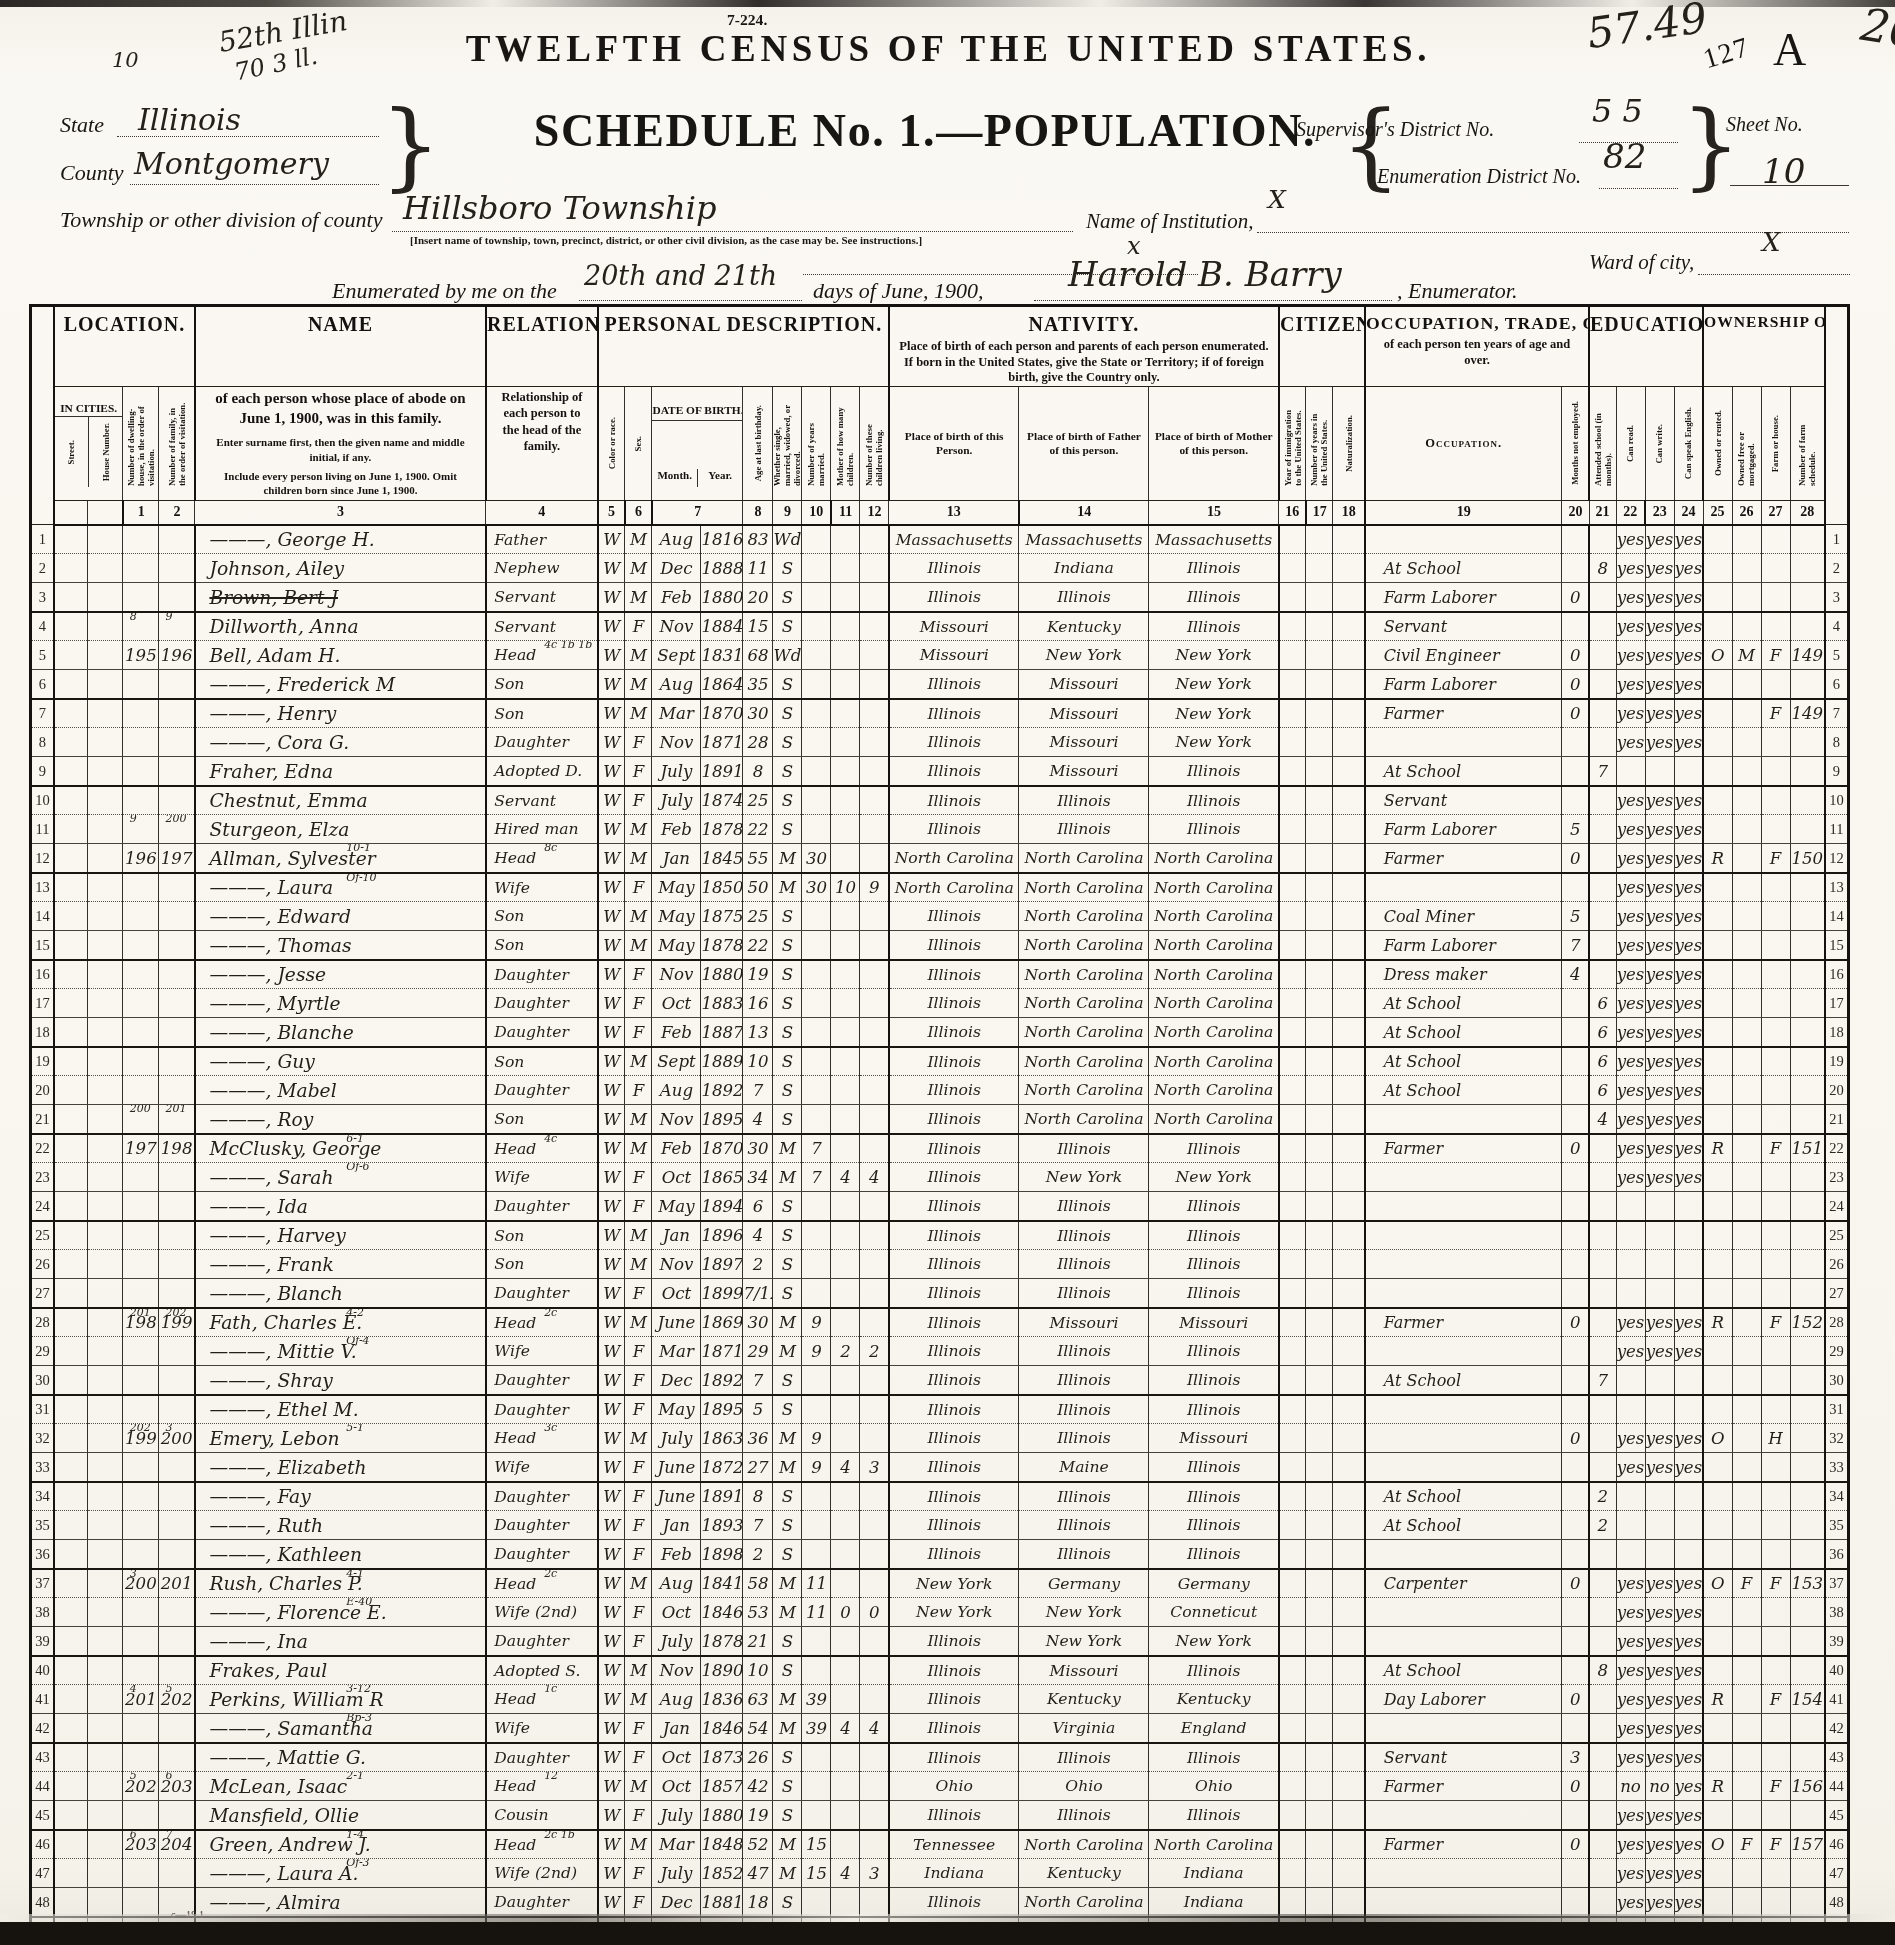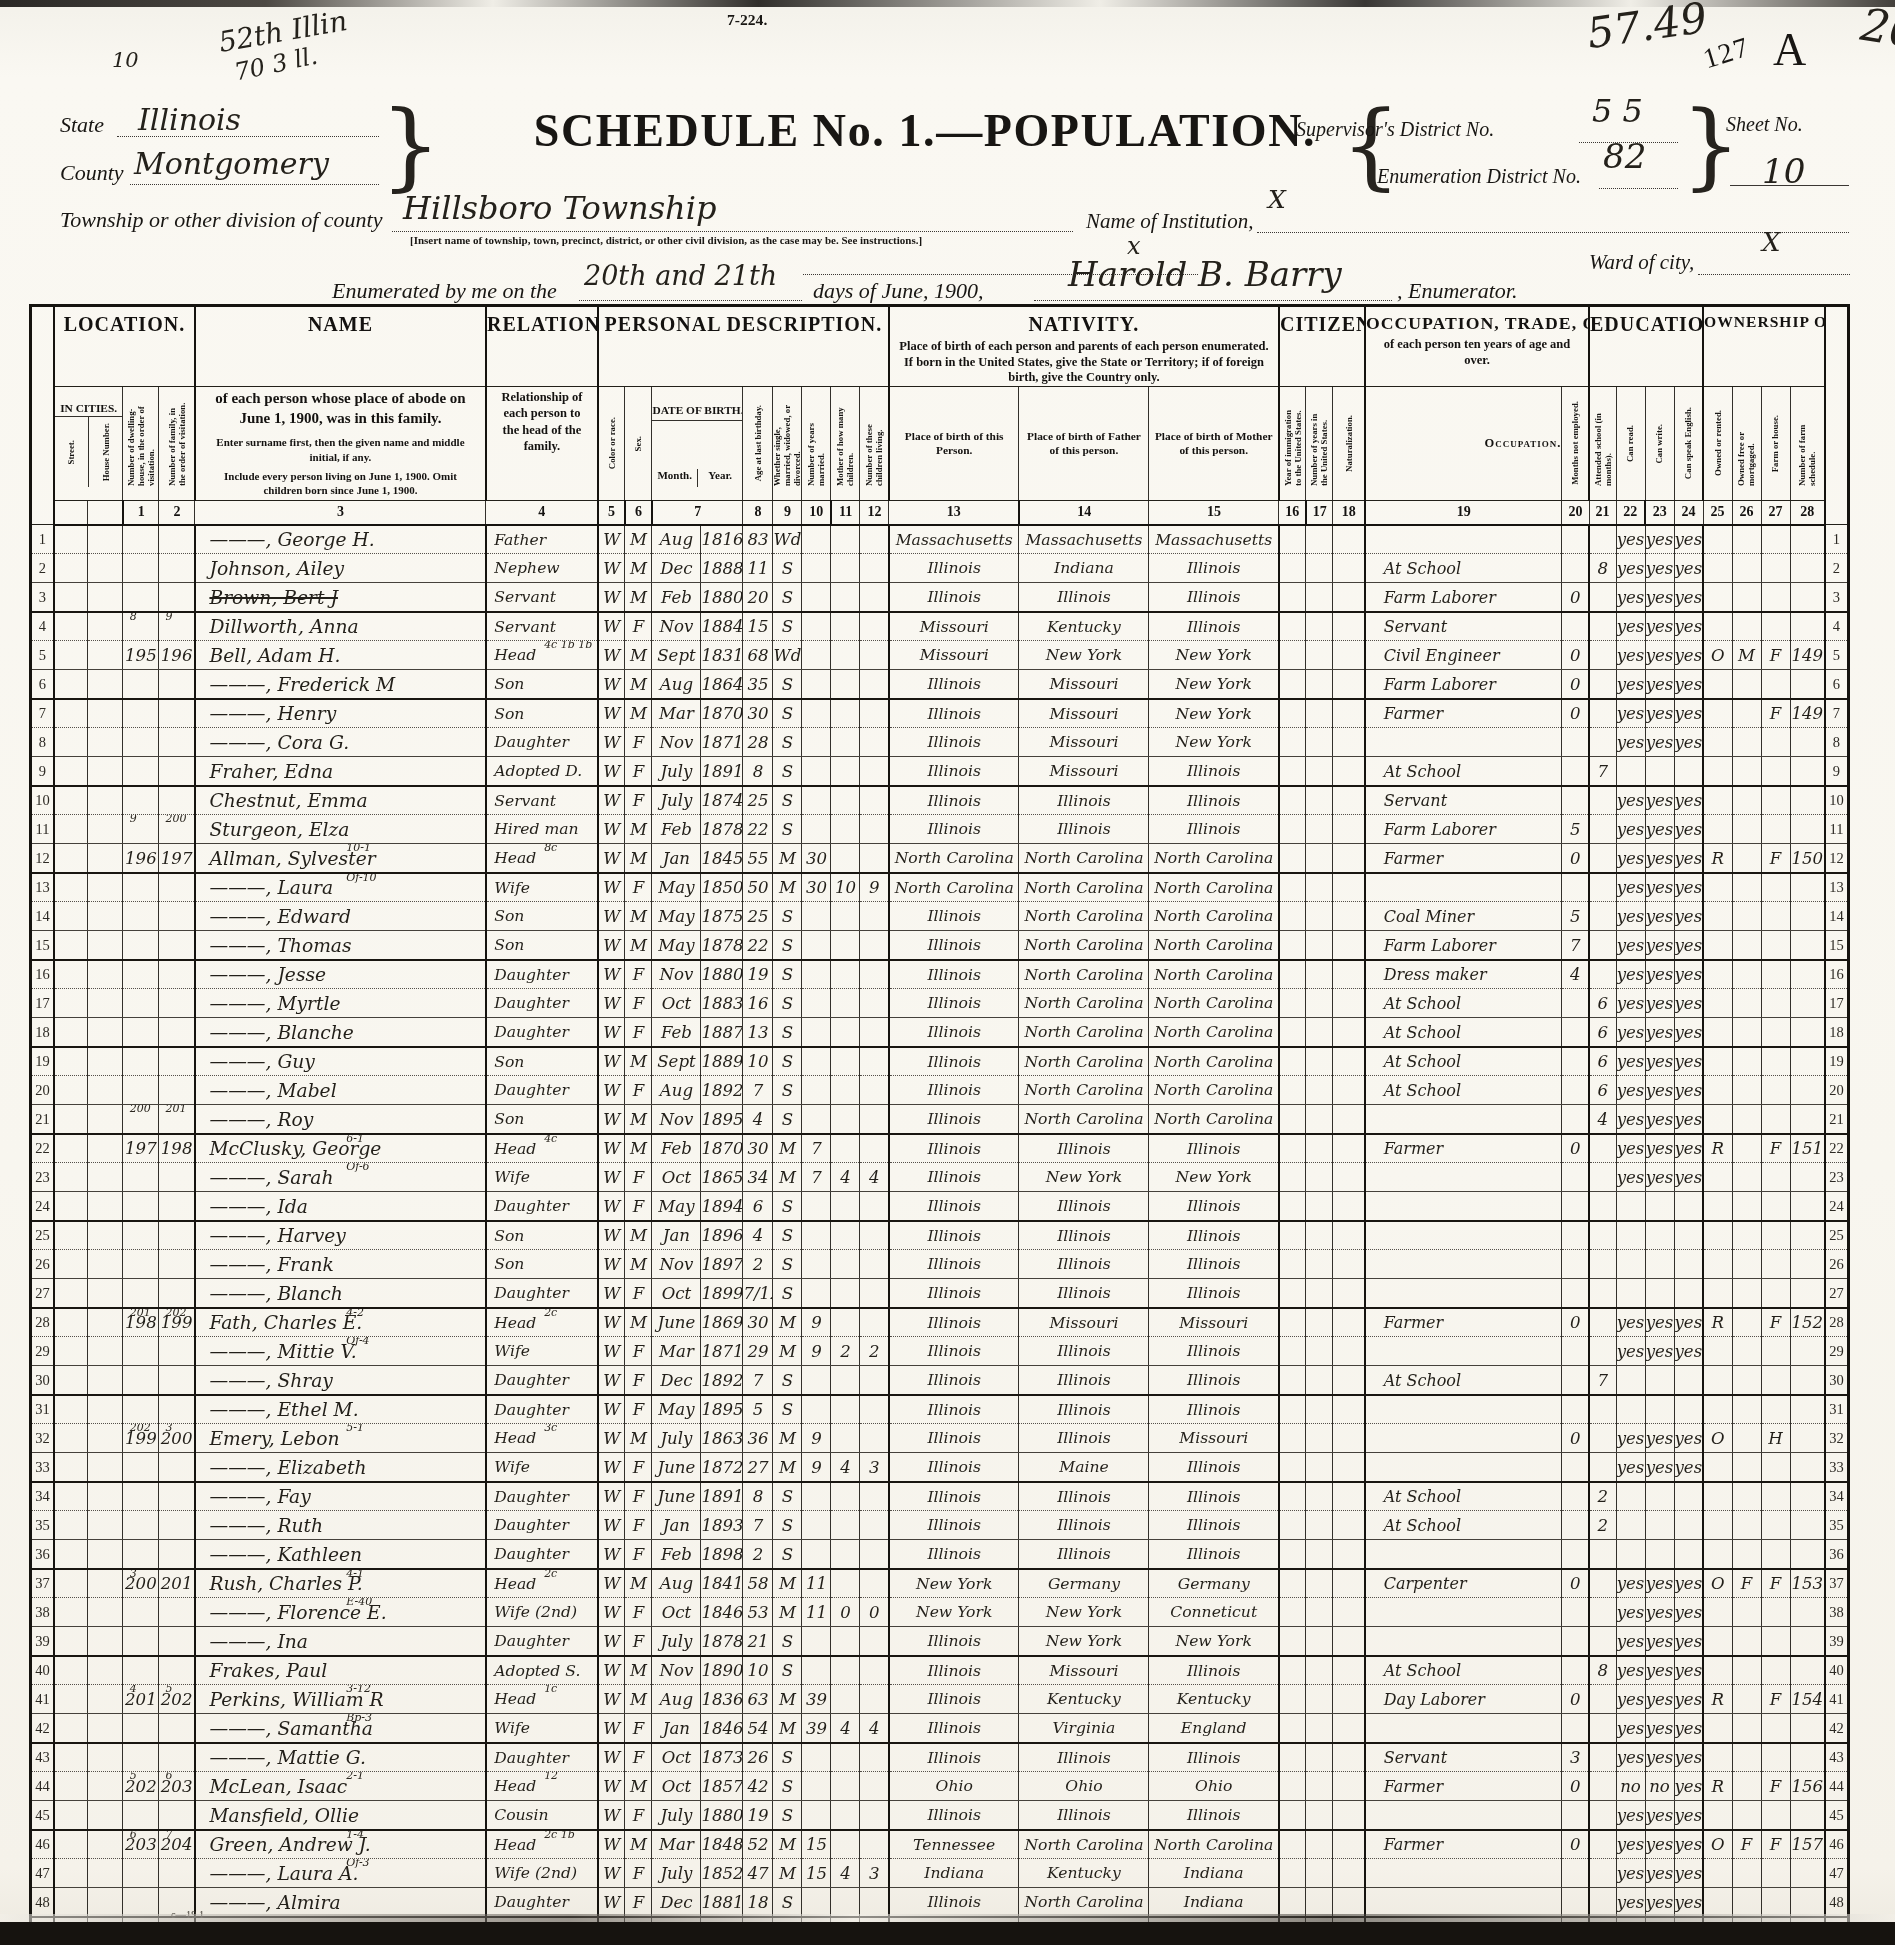--- a/index.html
+++ b/index.html
@@ -31,21 +31,21 @@
   tr.hrow3 th{border-top:1px solid #222019;border-bottom:2.6px solid #15130f;height:23px;font-size:14px;}
   .gtitle{font-size:20px;letter-spacing:1px;padding-top:6px;display:block;text-align:center;}
   .gsub{font-size:12.5px;font-weight:bold;white-space:normal;line-height:1.25;display:block;padding:3.1px 7.3px 0 7.3px;text-align:center;}
   .gB{border-left:2.6px solid #15130f !important;}
   .vwrap{height:87px;display:flex;align-items:center;justify-content:center;}
   .vlab{writing-mode:vertical-rl;transform:rotate(180deg);font-size:8.8px;line-height:1.15;white-space:normal;max-height:85px;font-weight:bold;text-align:left;}
   .namehead{white-space:normal;font-size:13px;line-height:1.3;padding:2.1px 9.4px;vertical-align:top;}
   .namehead .nh-sub{font-size:15px;display:block;margin-bottom:7.3px;}
   .namehead .nh-note{font-size:11px;display:block;margin-top:5.2px;}
   .pobhead{white-space:normal;font-size:11.4px;line-height:1.25;padding:0 5.2px;text-align:center;font-weight:bold;}
-  .occhead{font-size:12.5px;letter-spacing:1px;text-align:right;font-variant:small-caps;}
+  .occhead{font-size:12.5px;letter-spacing:1px;text-align:center;font-variant:small-caps;}
   .incities{display:flex;flex-direction:column;height:87px;}
   .incities .ic-title{font-size:11.4px;text-align:center;border-bottom:1px solid #33302b;padding:2.1px 0;}
   .incities .ic-cols{flex:1;display:flex;}
   .incities .ic-cols > div{flex:1;display:flex;align-items:center;justify-content:center;}
   .incities .ic-cols > div + div{border-left:1px solid #33302b;}
   .dob{display:flex;flex-direction:column;height:87px;}
   .dob .dob-title{font-size:11.4px;text-align:center;padding:4.2px 0;border-bottom:1px solid #33302b;}
   .dob .dob-cols{flex:1;display:flex;align-items:flex-end;}
   .dob .dob-cols > div{flex:1;text-align:center;font-size:11px;padding-bottom:6.2px;}
   .dob .dob-cols > div + div{border-left:1px solid #33302b;}
@@ -73,20 +73,21 @@
   tbody td:nth-child(29),tbody td:nth-child(33){border-left:2.6px solid #15130f;}
   .footercode{position:absolute;left:171px;top:1909px;font-size:10.4px;color:#3c3831;}
 </style>
 </head>
 <body>
 
 <div class="page">
   <div class="scan-top"></div>
 
   <div class="abs" style="left:727px;top:11.4px;font-size:15.6px;font-weight:bold;">7-224.</div>
+  <div class="abs big-title" style="left:395px;top:27px;width:1107px;">TWELFTH CENSUS OF THE UNITED STATES.</div>
 
   <div class="abs hand" style="left:218px;top:14.5px;font-size:28px;transform:rotate(-10deg);">52th Illin</div>
   <div class="abs hand" style="left:112px;top:48px;font-size:21px;">10</div>
   <div class="abs hand" style="left:234px;top:50px;font-size:24px;transform:rotate(-12deg);">70 3 ll.</div>
 
   <div class="abs hand" style="left:1587px;top:1px;font-size:42px;transform:rotate(-8deg);">57.49</div>
   <div class="abs" style="left:1703px;top:37px;font-size:28px;letter-spacing:1.6px;transform:rotate(-17deg);">127</div>
   <div class="abs" style="left:1773px;top:23px;font-size:46px;">A</div>
   <div class="abs hand" style="left:1861px;top:2.1px;font-size:45px;transform:rotate(9deg);">20</div>
 

